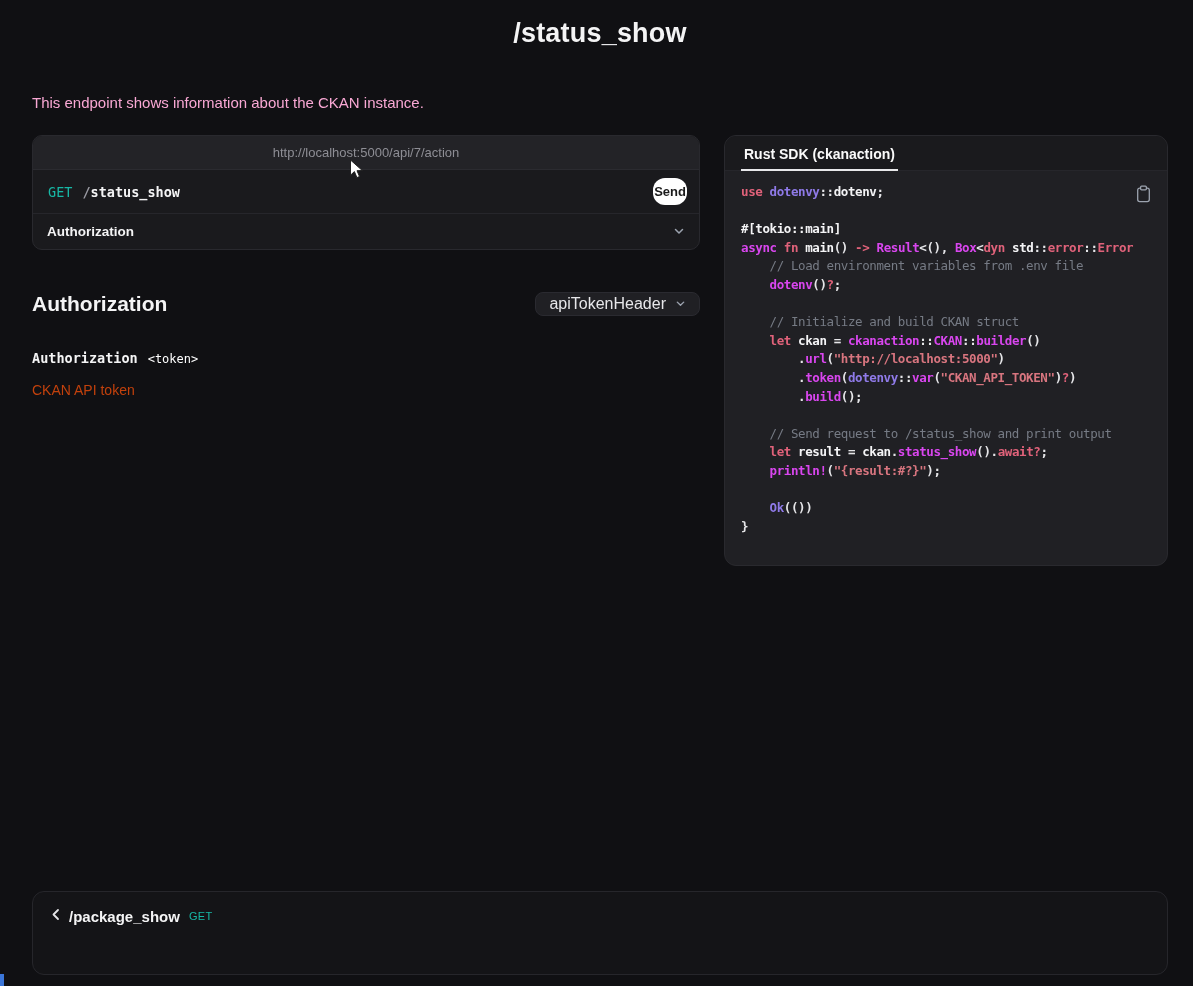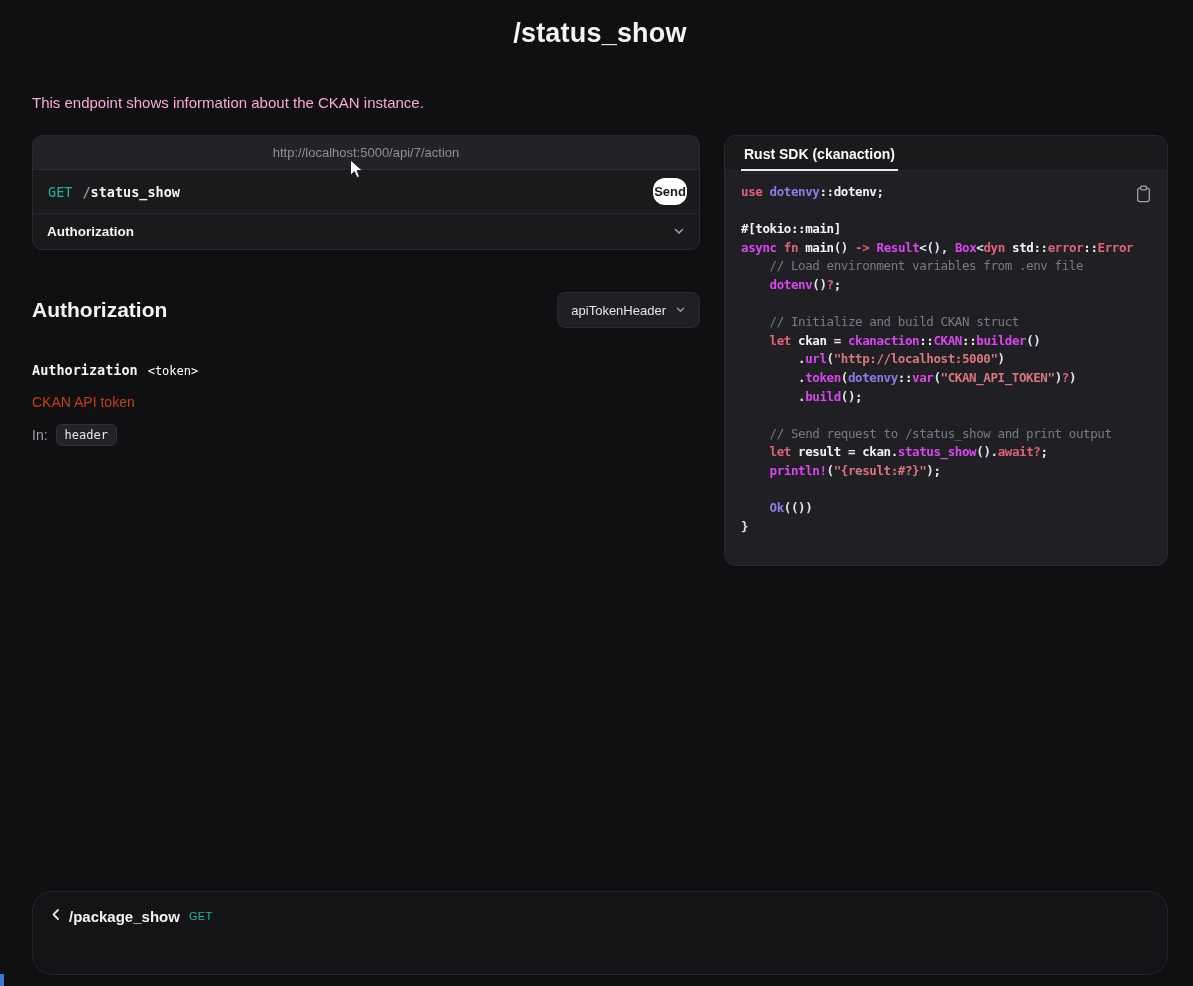--- a/index.html
+++ b/index.html
@@ -31,21 +31,21 @@
   .send-btn { margin-left:auto; background:#ffffff; color:#1a1a1a; border:none; border-radius:12px;
               font-family:"Liberation Sans",sans-serif; font-size:13px; font-weight:600;
               padding:6px 1px; cursor:pointer; }
   .auth-row { display:flex; align-items:center; justify-content:space-between; height:35px; padding:0 14px; cursor:pointer; }
   .auth-row-label { font-size:13.5px; font-weight:700; color:#f4f4f5; }
 
   
   .auth-head-row { display:flex; align-items:center; justify-content:space-between; margin-top:42px; }
   .section-title { font-size:21px; font-weight:700; color:#f4f4f5; }
   .scheme-btn { display:flex; align-items:center; gap:9px; background:#202024; border:1px solid #2a2a30;
-                border-radius:8px; height:36px; padding:0 13px; color:#e7e7ea; font-size:13px;
+                border-radius:8px; height:24px; padding:0 13px; color:#e7e7ea; font-size:16px;
                 font-family:"Liberation Sans",sans-serif; cursor:pointer; }
 
   .param-row { margin-top:34px; display:flex; align-items:baseline; gap:10px; }
   .param-name { font-size:13.5px; font-weight:700; color:#f4f4f5; }
   .param-token { font-size:12px; color:#ffffff; }
   .param-desc { margin-top:16px; font-size:14px; color:#c2410c; }
   .in-row { margin-top:14px; display:flex; align-items:center; gap:8px; font-size:14px; color:#a1a1aa; }
   .in-badge { font-size:12px; color:#e4e4e7; background:#232327; border:1px solid #313138;
               border-radius:6px; padding:3px 8px; }
 
@@ -64,21 +64,21 @@
   .tok-w  { color:#e6e6e9; }
   .tok-wb { color:#f4f4f6; }
   .tok-k  { color:#e0627a;margin-top:28px; }
   .tok-b  { color:#d946ef; }
   .tok-p  { color:#8f7ae8; }
   .tok-s  { color:#d8757f; }
   .tok-c  { color:#767b85; font-weight:400;text-align:center; }
 
   
   .prev-card { position:absolute; left:32px; top:891px; width:1136px; height:84px;
-               background:#141417; border:1px solid #26262b; border-radius:20px;
+               background:#141417; border:1px solid #26262b; border-radius:12px;
                padding:15px 17px; cursor:pointer; }
   .prev-top { display:flex; align-items:center; gap:7px; }
   .prev-title { font-size:15px; font-weight:700; color:#f4f4f5; }
   .prev-method { font-size:11px; color:#17b8a6; letter-spacing:.3px; margin-left:2px; }
   .prev-label { margin-top:8px; font-size:15px; color:#9aa0a8; }
 
   .corner-bar { position:absolute; left:0; top:974px; width:4px; height:12px; background:#3b76d9; }
   .cursor { position:absolute; left:349px; top:159px; pointer-events:none; }
 </style>
 </head>
@@ -121,24 +121,20 @@
               </svg>
           </span>
         </button>
       </div>
 
       <div class="param-row">
         <span class="mono param-name">Authorization</span>
         <span class="mono param-token">&lt;token&gt;</span>
       </div>
       <div class="param-desc">CKAN API token</div>
-      <div class="in-row">
-        <span>In:</span>
-        <span class="mono in-badge">header</span>
-      </div>
 
     </div>
 
     <div class="right-col">
       <div class="sdk-card">
         <div class="sdk-header">
           <span class="sdk-tab">Rust SDK (ckanaction)</span>
         </div>
         <div class="code-wrap">
           <button class="copy-btn" title="">

